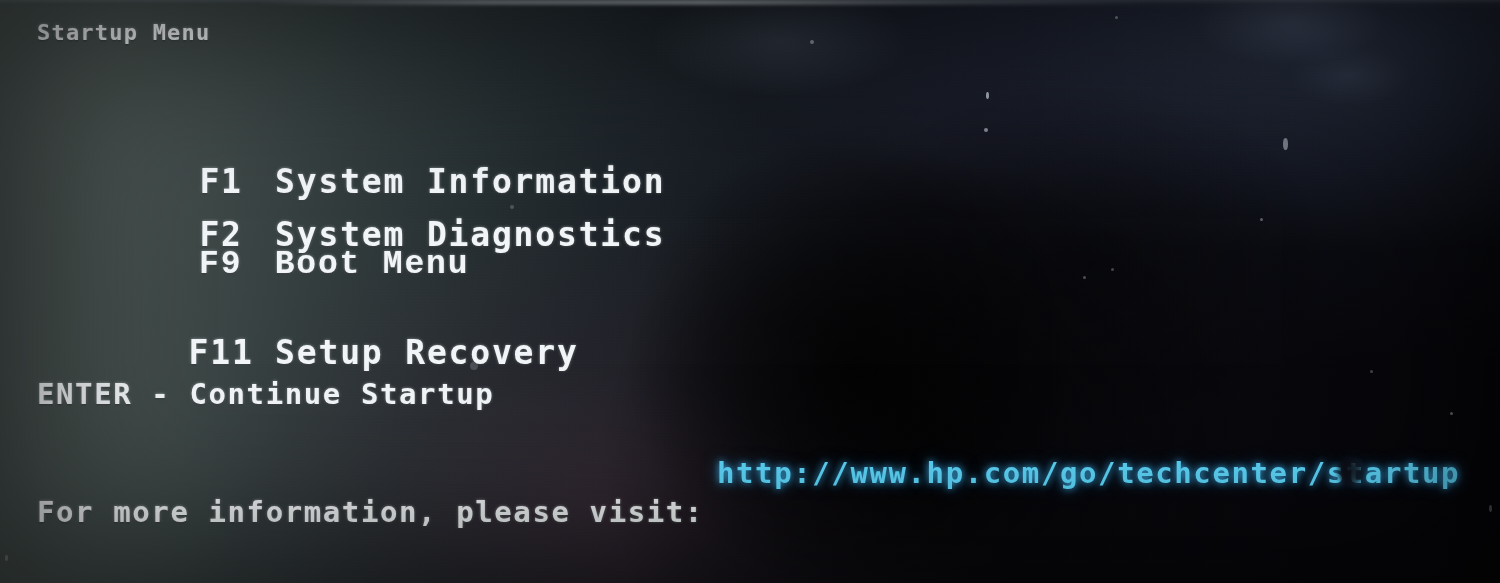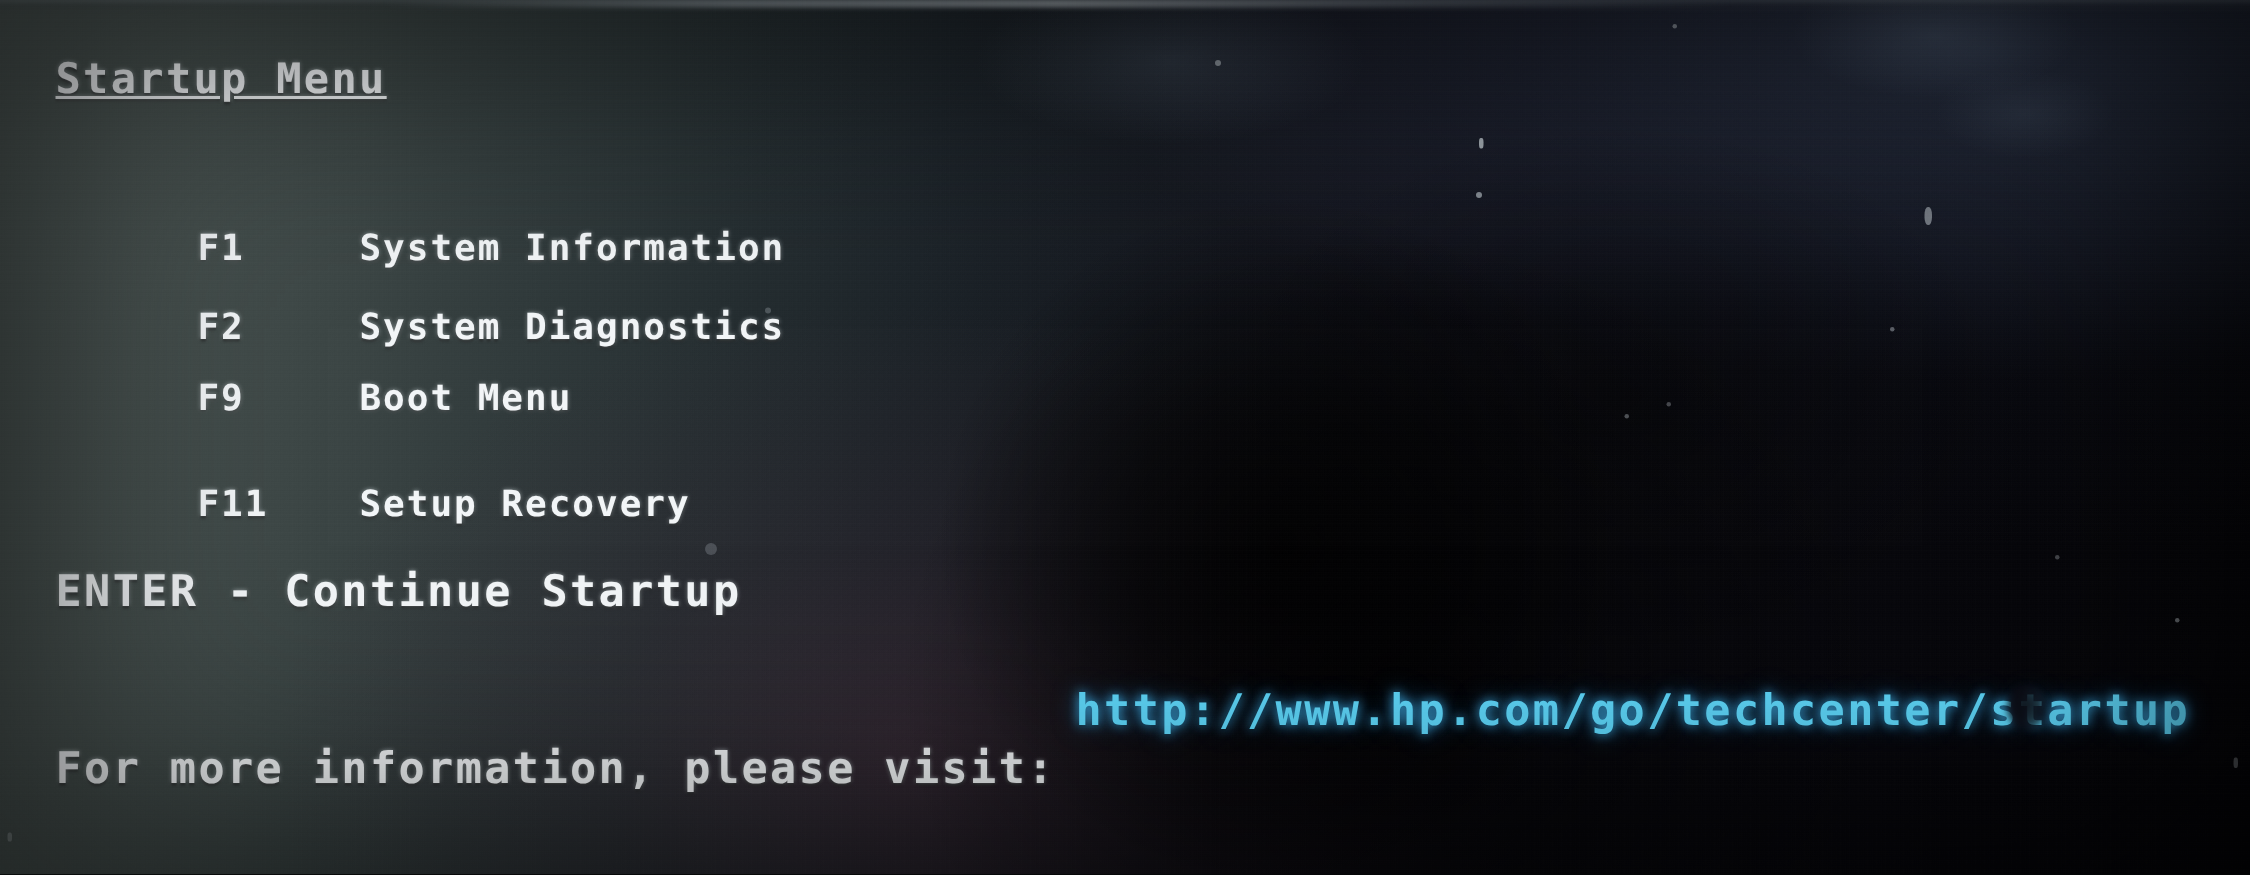--- a/index.html
+++ b/index.html
@@ -92,23 +92,23 @@
   .text-layer { position:absolute; inset:0; }
 
   .ln {
     position:absolute;
     white-space:pre;
     font-weight:bold;
     letter-spacing:0.055em;
     color:#f2f5f7;
     text-shadow:0 0 3px rgba(235,245,250,0.55), 0 1px 2px rgba(0,0,0,0.85);
   }
-  .title { left:37px; top:36px; font-size:28px;text-decoration:underline; }
+  .title { left:37px; top:20px; font-size:22px; }
 
-  .row { left:37px; font-size:24px; }
+  .row { left:37px; font-size:33px;text-align:center; }
   .row .key  { display:inline-block; width:108px; }
   .row .lbl  { display:inline-block; }
 
   .enter  { left:37px; top:377px; font-size:29px; }
   .visit  { left:37px; top:456px; font-size:29px;margin-top:39px; }
 
   .url {
     position:absolute; top:456px; left:717px;
     white-space:pre; font-weight:bold; font-size:29px;
     letter-spacing:0.055em;
@@ -167,21 +167,21 @@
     <div class="ln title">Startup Menu</div>
 
     <div class="ln row" style="top:123px;">
       <span class="key">F1</span><span class="lbl">System Information</span>
     </div>
 
     <div class="ln row" style="top:176px;">
       <span class="key">F2</span><span class="lbl">System Diagnostics</span>
     </div>
 
-    <div class="ln row" style="top:223px;">
+    <div class="ln row" style="top:209px;font-family:Liberation Mono, monospace;">
       <span class="key">F9</span><span class="lbl">Boot Menu</span>
     </div>
 
 
     <div class="ln row" style="top:294px;">
       <span class="key">F11</span><span class="lbl">Setup Recovery</span>
     </div>
 
     <div class="ln enter">ENTER - Continue Startup</div>
 

